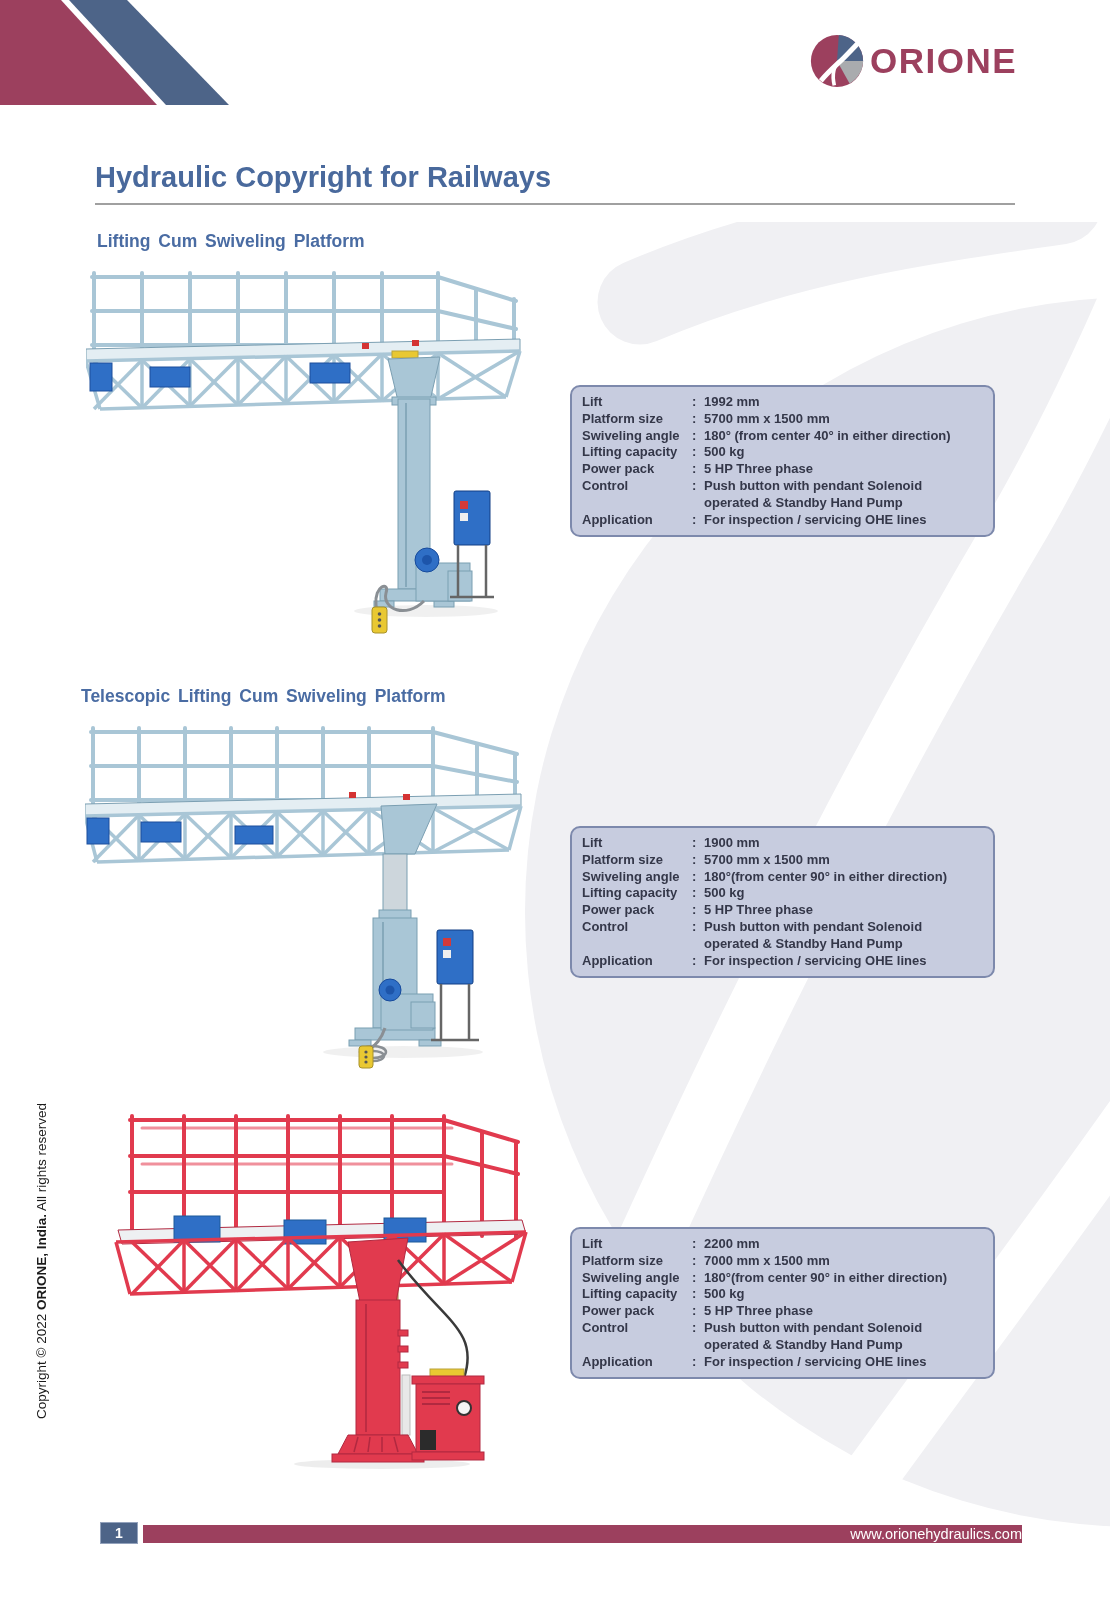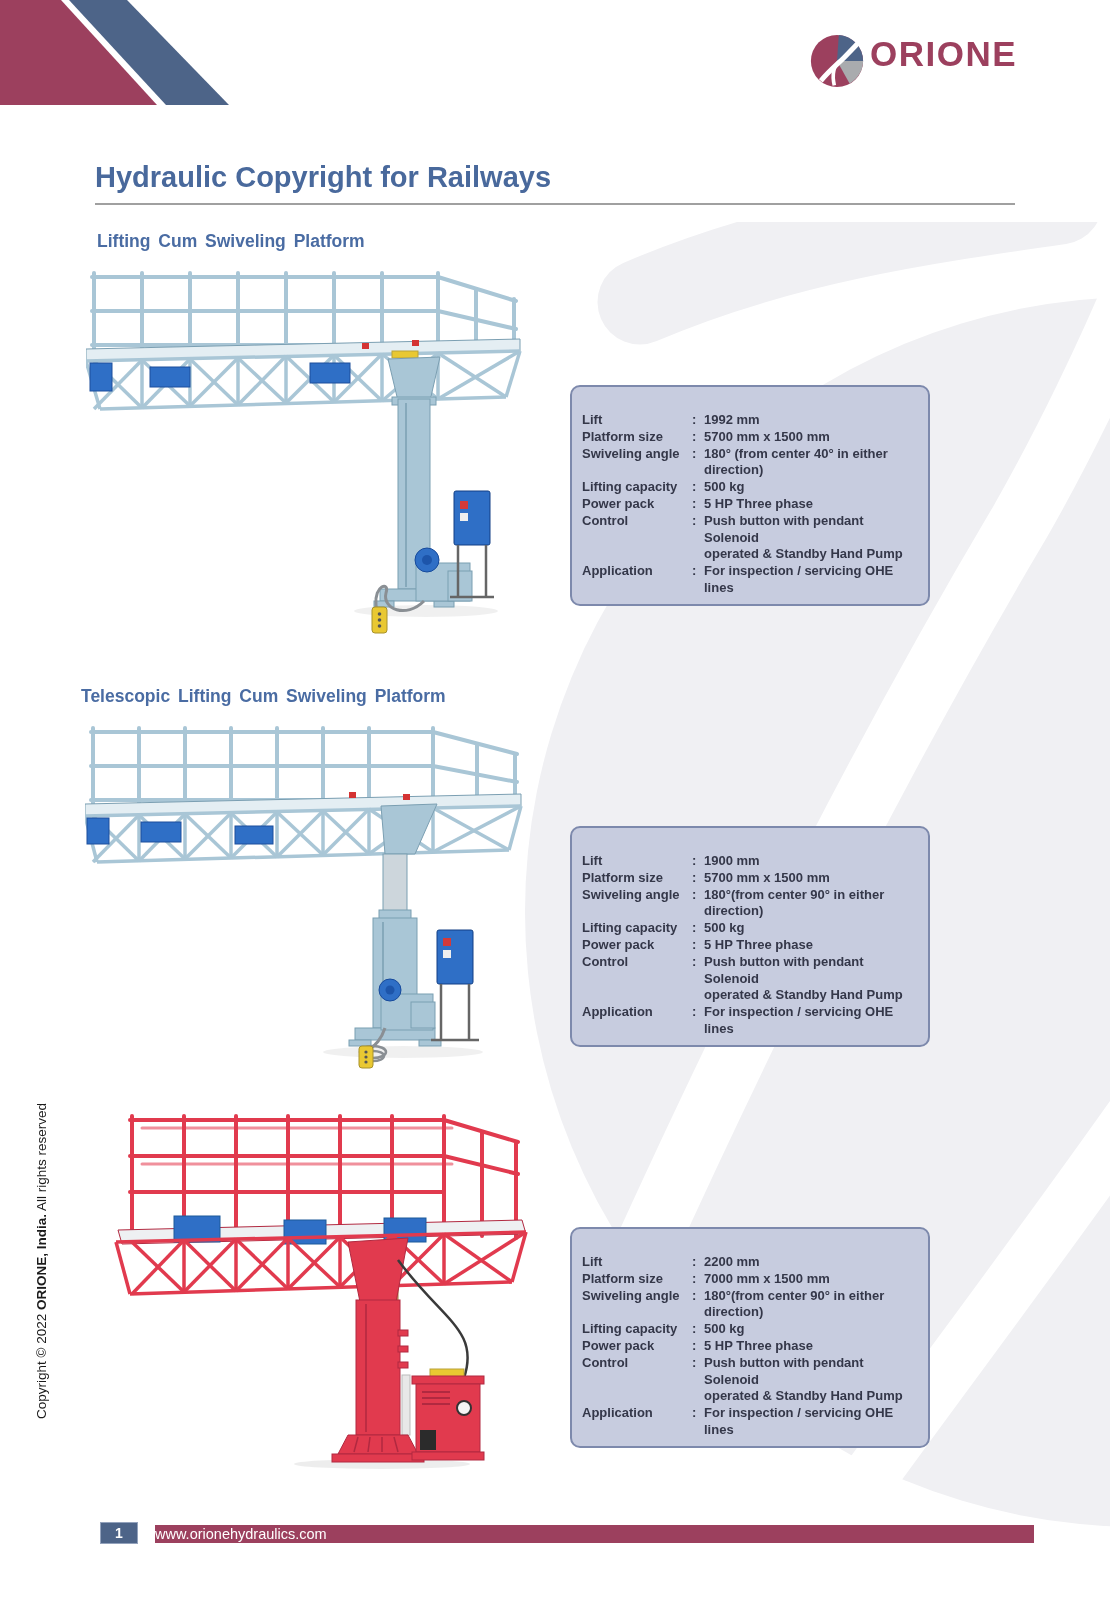--- a/index.html
+++ b/index.html
@@ -1,50 +1,50 @@
 <!DOCTYPE html>
 <html style="--maroon: #9c405e; --band: #4d6488; --title: #49699c; --heading: #4a6ca3; --tbg: #c7ccdf; --tbd: #7d89ac; --ttx: #343749; --rule: #a0a0a0; --wm: #f0f0f3; --ma: #a9c6d6; --mad: #7b9fb2; --madeck: #e4eef3; --acc: #2f6fc6; --mr: #e13a4e; --mrd: #b12940; --tan: #c99c63; --yellow: #e9c832;"><head>
 <meta charset="utf-8">
 <style>
   html,body{margin:0;padding:0;background:#fff;}
   .page{position:relative;width:1110px;height:1599px;background:#fff;overflow:hidden;
         font-family:"Liberation Sans",sans-serif;}
   
   .corner{position:absolute;left:0;top:0;z-index:3;}
   
-  .logo{position:absolute;left:810px;top:34px;display:flex;z-index:3;}
+  .logo{position:absolute;left:810px;top:34px;display:flex;align-items:center;z-index:3;}
   .logo-text{font-size:35px;font-weight:bold;color:var(--maroon);letter-spacing:1.5px;margin-left:6px;}
   
   .page-title{position:absolute;left:95px;top:161px;font-size:29px;font-weight:bold;color:var(--title);z-index:2;}
   .title-rule{position:absolute;left:95px;top:203px;width:920px;height:2px;background:var(--rule);z-index:2;}
   .section-heading{position:absolute;font-size:17.5px;font-weight:bold;color:var(--heading);word-spacing:3px;z-index:2;}
   
   .watermark{position:absolute;left:500px;top:222px;z-index:0;}
   
   .figure{position:absolute;z-index:1;}
   
-  .spec-table{position:absolute;left:570px;width:360px;background:var(--tbg);
-      border:2px solid var(--tbd);border-radius:10px;padding:25px 4px 7px 10px;
+  .spec-table{position:absolute;left:570px;width:425px;background:var(--tbg);
+      border:2px solid var(--tbd);border-radius:10px;padding:7px 4px 7px 10px;
       box-sizing:border-box;z-index:2;}
   .spec-row{display:flex;font-size:13px;line-height:16.8px;font-weight:bold;color:var(--ttx);}
   .spec-label{flex:0 0 110px;}
   .spec-colon{flex:0 0 12px;text-align:left;}
   .spec-value{flex:1;white-space:pre-line;padding-right:2px;}
   
   .copyright{position:absolute;left:34px;top:1419px;width:420px;height:17px;
       transform:rotate(-90deg);transform-origin:0 0;font-size:13.5px;color:#1b1b1b;
       white-space:nowrap;z-index:2;}
   .copyright b{font-weight:bold;}
   
   .footer-pagebox{position:absolute;left:100px;top:1522px;width:38px;height:22px;
       background:var(--band);border:1px solid #93a2bc;box-sizing:border-box;color:#fff;
       font-size:14px;font-weight:bold;text-align:center;line-height:20px;z-index:2;}
   .footer-bar{position:absolute;left:143px;top:1525px;width:879px;height:18px;
-      background:var(--maroon);color:#fff;font-size:14.5px;text-align:left;
-      line-height:18px;z-index:2;margin-left:12px;}
+      background:var(--maroon);color:#fff;font-size:14.5px;text-align:right;
+      line-height:18px;z-index:2;}
 </style>
 </head>
 <body>
 
 <div class="page">
 
   <svg class="watermark" width="612" height="1310" viewBox="0 0 612 1310">
     <circle cx="640" cy="690" r="615" fill="var(--wm)"></circle>
     <path d="M 140,80 C 280,20 420,0 560,-20" stroke="var(--wm)" stroke-width="85" fill="none" stroke-linecap="round"></path>
     <path d="M 20,1310 C 170,960 330,620 520,300 C 560,230 610,130 650,30" stroke="#ffffff" stroke-width="62" fill="none"></path>

